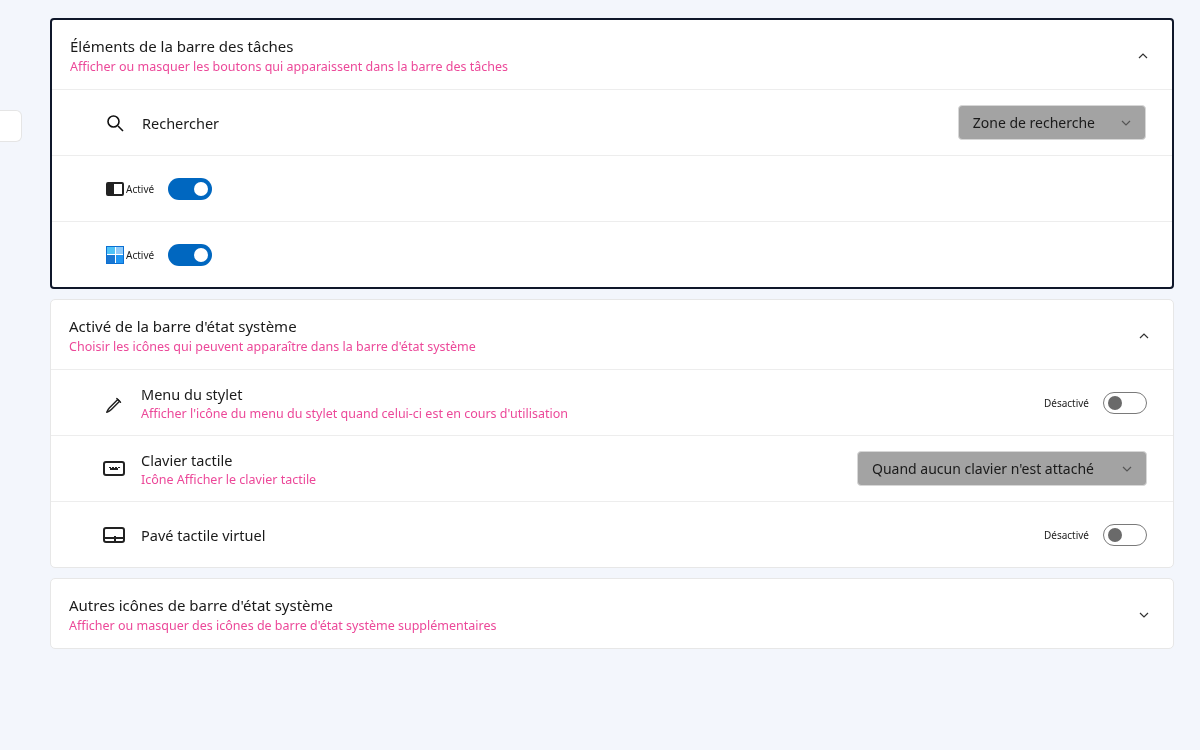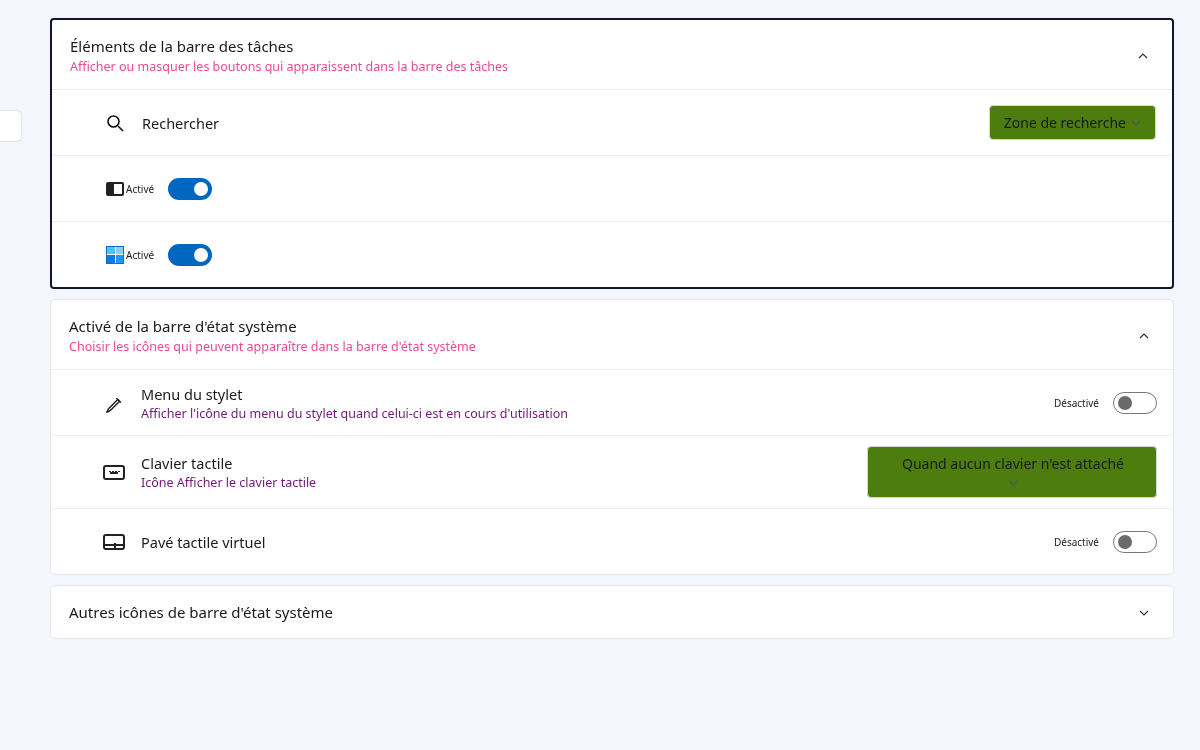--- a/index.html
+++ b/index.html
@@ -84,38 +84,38 @@
     display: inline-flex;
     align-items: center;
     justify-content: center;
   }
   .chevron svg { width: 12px; height: 12px; }
 
   .row {
     display: flex;
     align-items: center;
     min-height: 66px;
-    padding: 10px 16px 10px 18px;
+    padding: 10px 26px 10px 18px;
     border-top: 1px solid #ededed;
   }
   .row .icon-slot {
     width: 56px;
     display: flex;
     justify-content: center;
     align-items: center;
     padding-left: 34px;
   }
   .row .row-text { flex: 1; padding-left: 16px; }
   .row .row-label {
     font-size: 14.5px;
     color: #1a1a1a;
   }
   .row .row-sub {
     font-size: 12.5px;
-    color: #701a75;
+    color: #ec4899;
     margin-top: 1px;
   }
   .row .row-control {
     display: flex;
     align-items: center;
     gap: 14px;
   }
   .state-label {
     font-size: 10px;
     color: #1a1a1a;
@@ -136,31 +136,31 @@
     border-radius: 50%;
     top: 4px;
   }
   .toggle.on .knob { background: #ffffff; right: 4px; }
   .toggle.off .knob { background: #6a6a6a; left: 4px; top: 3px; }
 
   
   .dropdown {
     display: flex;
     align-items: center;
-    gap: 3px;
-    background: #4d7c0f;
+    gap: 24px;
+    background: #a3a3a3;
     border: 1px solid #d7d7d7;
     border-radius: 4px;
     padding: 7px 12px 7px 14px;
     font-size: 14px;
     color: #1a1a1a;
     min-width: 150px;
     justify-content: space-between;
   }
-  .dropdown.wide { min-width: 290px; flex-direction: column; }
+  .dropdown.wide { min-width: 290px; }
   .dropdown .dd-text { white-space: nowrap; }
 
   
   .icn { width: 20px; height: 20px; display:inline-block; }
   .icn-search svg { width: 20px; height: 20px; }
 
   .icn-taskview {
     width: 18px; height: 14px;
     border: 2px solid #222;
     border-radius: 2px;
@@ -351,20 +351,21 @@
             <div class="knob"></div>
           </div>
       </div>
     </div>
   </div>
 
   <div class="section">
     <div class="section-header">
       <div class="titles">
         <div class="title">Autres icônes de barre d'état système</div>
+        <div class="subtitle">Afficher ou masquer des icônes de barre d'état système supplémentaires</div>
       </div>
       <span class="chevron">
         <svg viewBox="0 0 12 12" fill="none" stroke="#333" stroke-width="1.2">
             <polyline points="2,4 6,8 10,4"></polyline>
           </svg>
       </span>
     </div>
   </div>
 
 </div>

